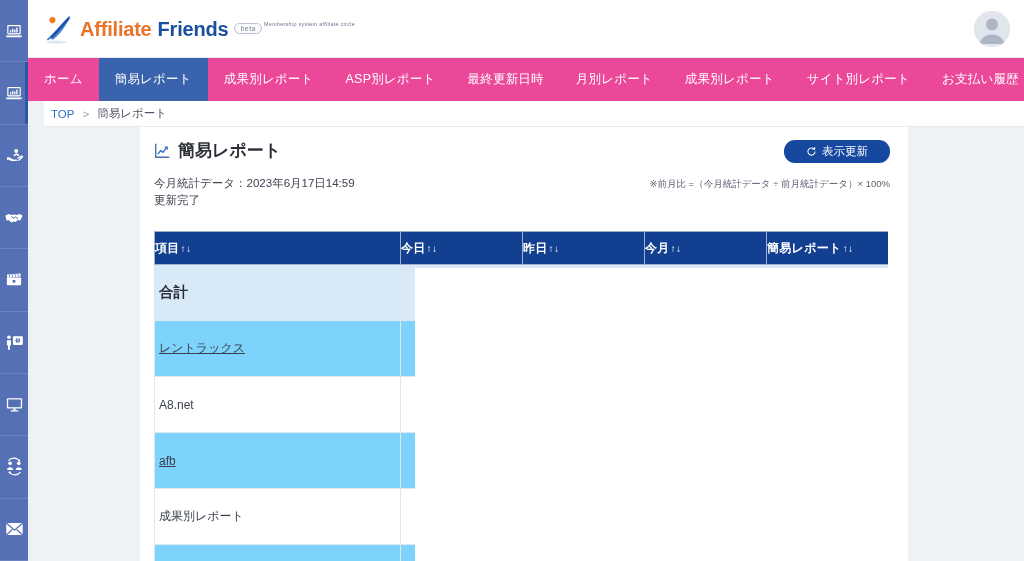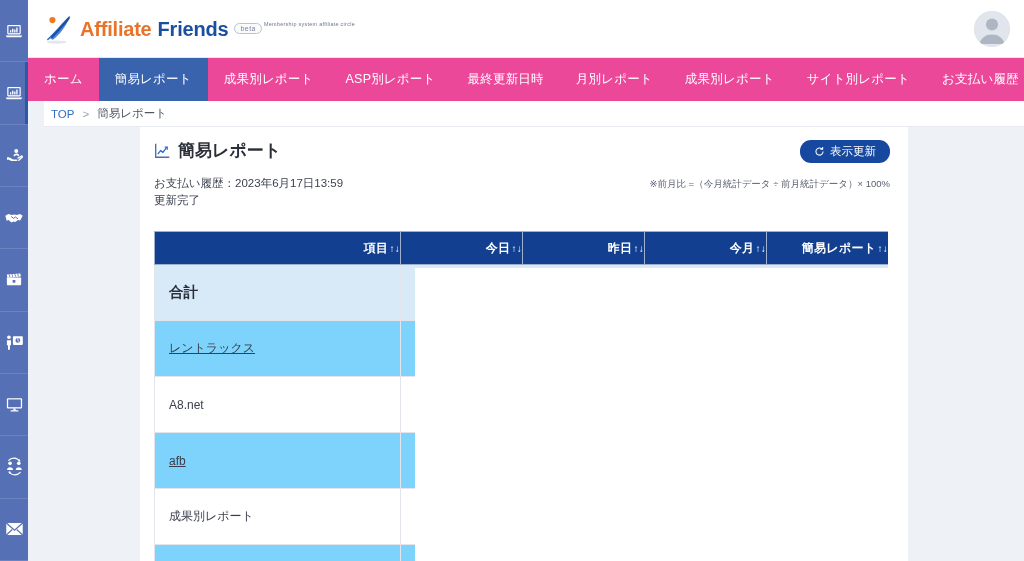--- a/index.html
+++ b/index.html
@@ -111,21 +111,21 @@
     padding: 0 20px 0 14px;
   }
   .title {
     display: flex; align-items: center; gap: 7px;
     font-size: 17px; font-weight: bold; color: #2b2f38;
   }
   .refresh-btn {
     position: absolute; right: 18px; top: 13px;
     background: #1648a0; color: #fff;
     border: none; border-radius: 11px;
-    height: 23px; padding: 0 14px;
+    height: 23px; padding: 0 22px;
     font-size: 11.5px; display: flex; align-items: center; gap: 5px;
     font-family: inherit; cursor: pointer;
   }
 
   .meta-row {
     position: relative; padding: 0 20px 0 14px;
     height: 42px;
   }
   .meta-left { position: absolute; left: 14px; top: 2px; }
   .meta-line { font-size: 11.5px; color: #3c4250; line-height: 17px; }
@@ -135,27 +135,27 @@
   
   .tbl-wrap {
     position: absolute; left: 14px; top: 104px;
     width: 734px; height: 330px; overflow: hidden;
   }
   table.rpt { border-collapse: collapse; width: 734px; table-layout: fixed; }
   table.rpt th {
     background: #123f8f; color: #fff;
     font-size: 12px; font-weight: bold;
     height: 33px; border: 1px solid #9fb0cf;
-    text-align: right; letter-spacing: 0.3px;
+    text-align: left; letter-spacing: 0.3px;
   }
   table.rpt th .arrows { font-size: 10px; margin-left: 1px; }
   table.rpt td {
     border: 1px solid #e2e6ec;
     height: 56px; font-size: 12px; color: #3a3f4b;
-    padding: 0 14px; vertical-align: middle;
+    padding: 0 4px; vertical-align: middle;
   }
   tr.total td { background: #d8eaf8; font-size: 14.5px; font-weight: bold; color: #2b3038; }
   tr.odd td { background: #7dd3fc; text-decoration: underline; }
   tr.even td { background: #ffffff; }
 
   .col-item { width: 246px; }
   .col-d { width: 122px; }
 
   
   .overlay {
@@ -344,21 +344,21 @@
             <path d="M13.2 8a5.2 5.2 0 1 1-1.6-3.7" stroke="#fff" stroke-width="1.5" fill="none"></path>
             <path d="M12.6 1.6v3.2H9.4" stroke="#fff" stroke-width="1.5" fill="none"></path>
           </svg>
           <span>表示更新</span>
         </button>
       </div>
 
       <div class="meta-row">
         <div class="meta-left">
           <div class="meta-line">
-            <span>お支払い履歴：</span><span>2023年6月17日13:59</span>
+            <span>今月統計データ：</span><span>2023年6月17日14:59</span>
           </div>
           <div class="meta-line">更新完了</div>
         </div>
         <div class="meta-right">
           <div class="note">※前月比 =（今月統計データ ÷ 前月統計データ）× 100%</div>
         </div>
       </div>
 
       <div class="tbl-wrap">
         <table class="rpt">

